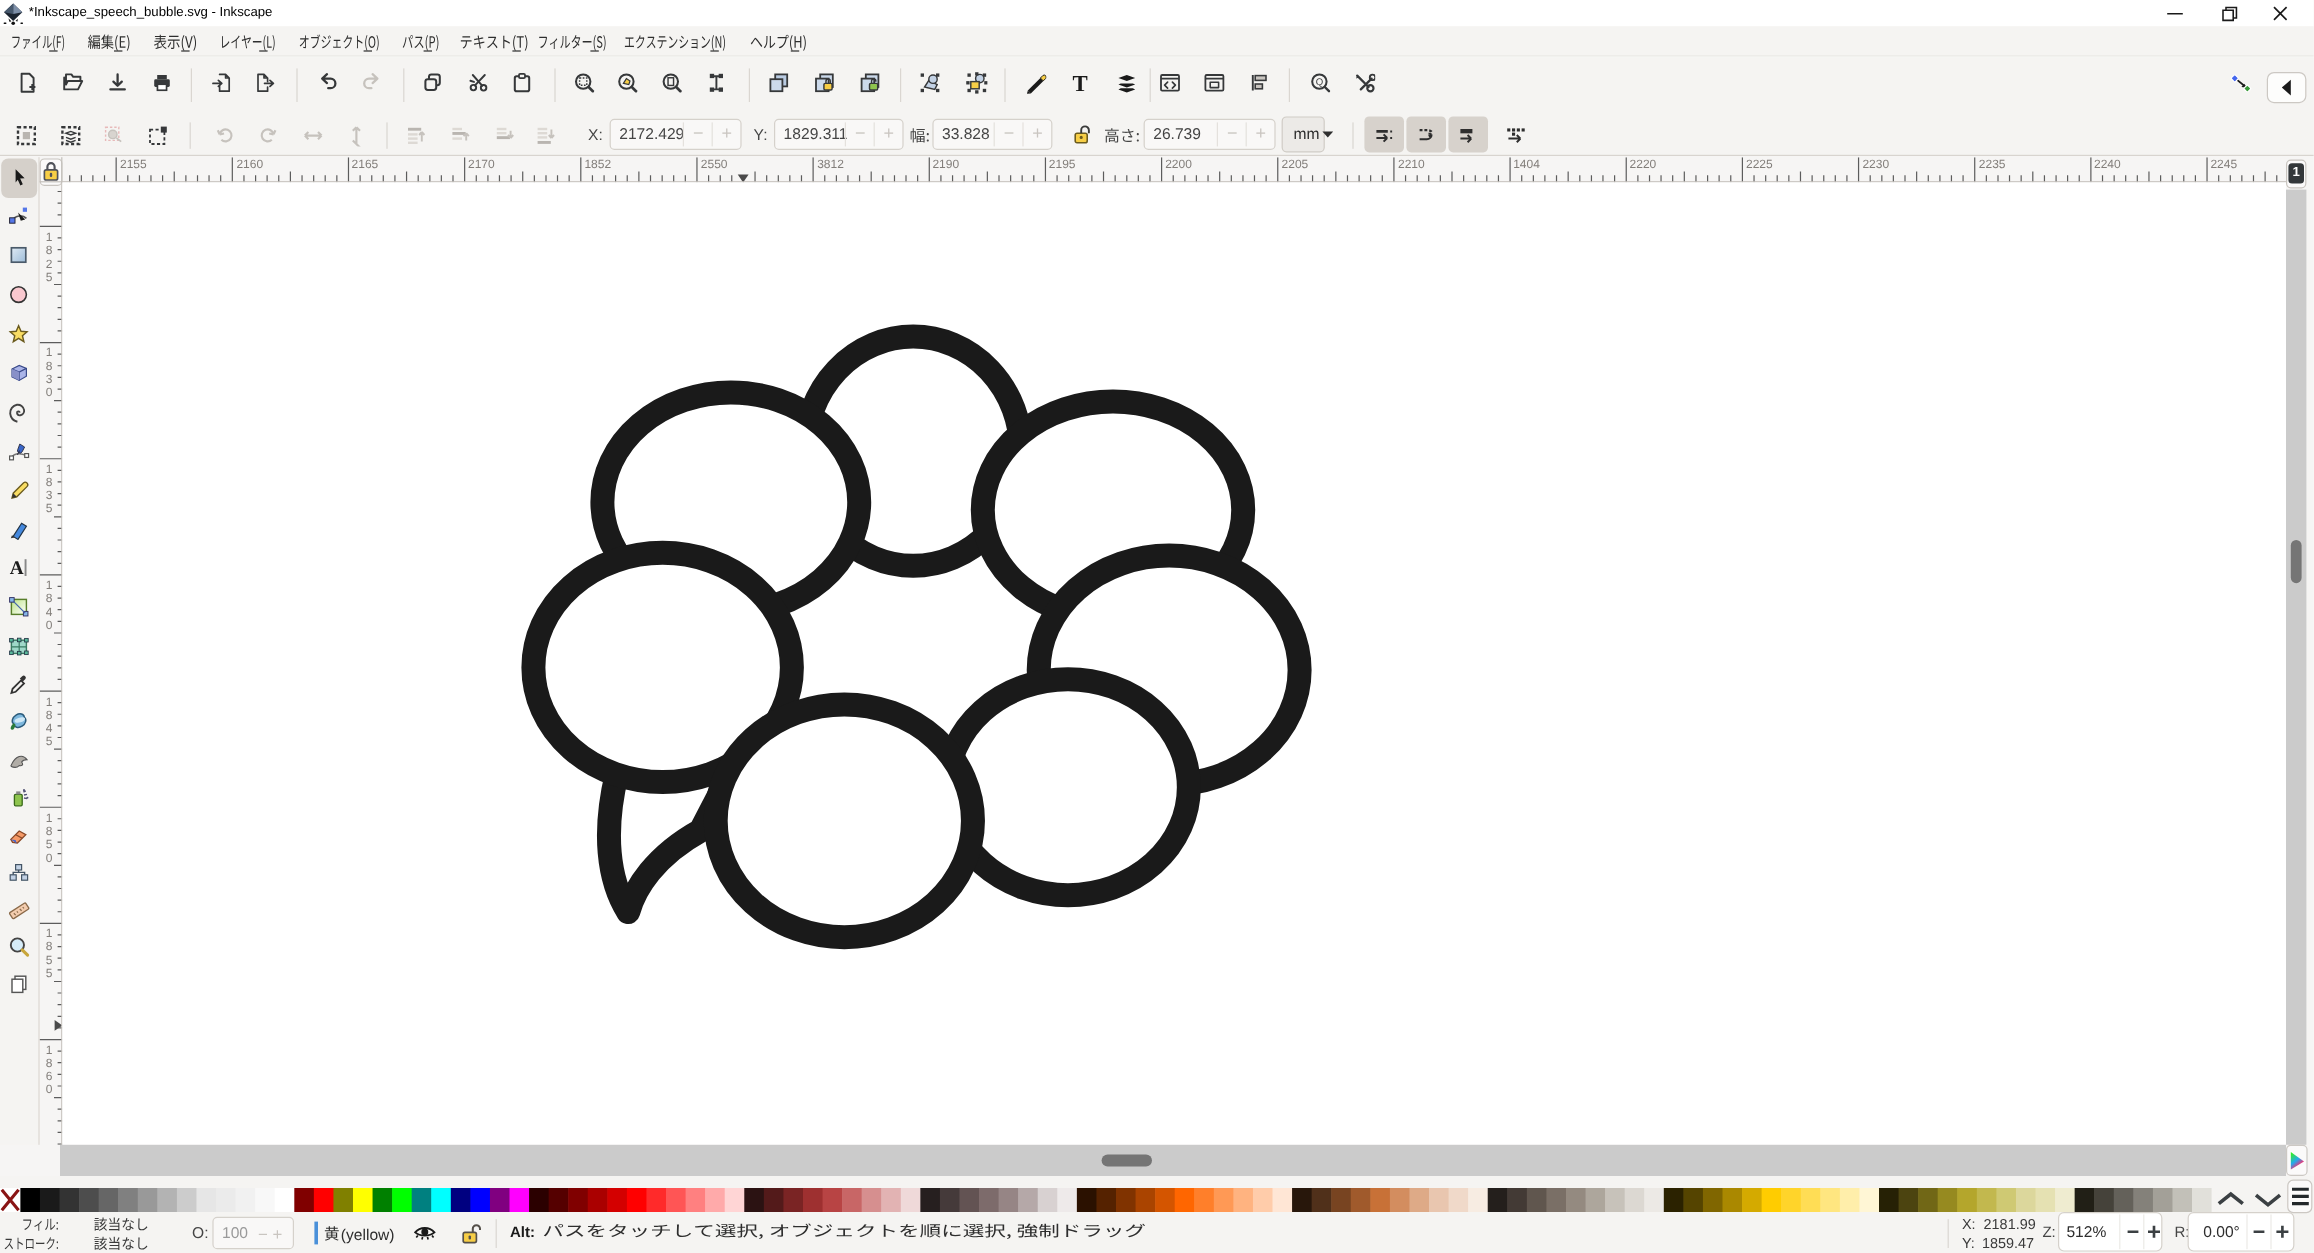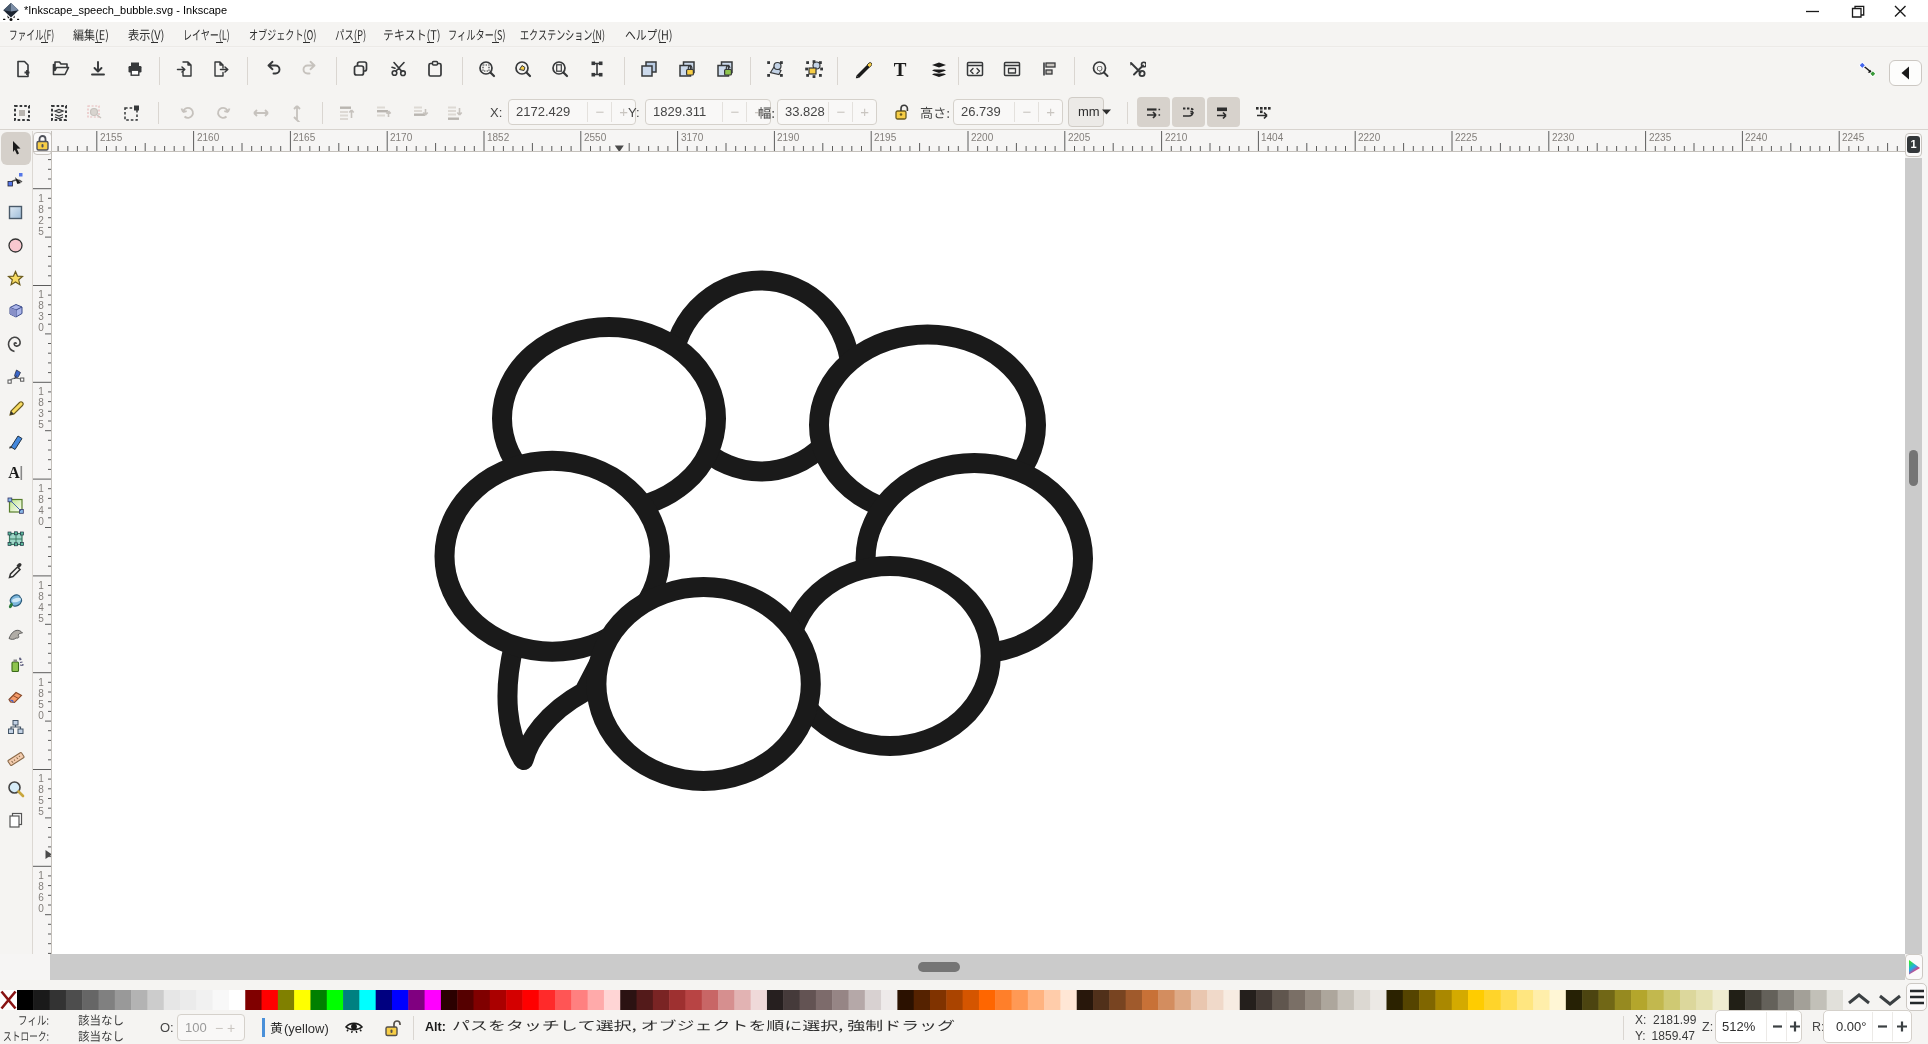--- a/index.html
+++ b/index.html
@@ -373,23 +373,23 @@
     <rect x="2" y="2.5" width="8" height="2" fill="#ddd9d4"></rect>
     <rect x="2" y="6" width="8" height="2" fill="#ddd9d4"></rect>
     <rect x="2" y="9.5" width="8" height="2" fill="#ddd9d4"></rect>
     <rect x="2" y="13.5" width="11" height="2.4" fill="#b9b5b0"></rect>
     <path d="M13.5 4 v7 M13.5 11 l-2.2 -2.5 M13.5 11 l2.2 -2.5" fill="none" stroke="#c6c2bd" stroke-width="1.6"></path>
   </svg>
 <div class="sep2" style="left:158px"></div>
 <div class="sep2" style="left:322px"></div>
 <div class="sep2" style="left:1127px"></div>
 <div class="abs" style="left:490px;top:105px;font-size:13px;color:#454545">X:</div>
-<div class="spin" style="left:508px;width:128px">2172.429<span class="pm"><span style="border-left:1px solid #e4e1dd;border-right:1px solid #e4e1dd;padding:1px 7px 2px">−</span><span style="padding:1px 7px 2px">+</span></span></div>
+<div class="spin" style="left:508px;width:110px">2172.429<span class="pm"><span style="border-left:1px solid #e4e1dd;border-right:1px solid #e4e1dd;padding:1px 7px 2px">−</span><span style="padding:1px 7px 2px">+</span></span></div>
 <div class="abs" style="left:628px;top:105px;font-size:13px;color:#454545">Y:</div>
-<div class="spin" style="left:645px;width:126px">1829.311<span class="pm"><span style="border-left:1px solid #e4e1dd;border-right:1px solid #e4e1dd;padding:1px 7px 2px">−</span><span style="padding:1px 7px 2px">+</span></span></div>
+<div class="spin" style="left:645px;width:108px">1829.311<span class="pm"><span style="border-left:1px solid #e4e1dd;border-right:1px solid #e4e1dd;padding:1px 7px 2px">−</span><span style="padding:1px 7px 2px">+</span></span></div>
 <svg style="position:absolute;left:758px;top:103.7px;overflow:visible" width="17" height="18">
     <g transform="scale(1.0232,1) translate(0,13.8) scale(0.013000,-0.013000)" fill="#454545">
       <path transform="translate(0,0)" d="M431 788V725H952V788ZM548 595H831V479H548ZM482 654V420H898V654ZM66 650V126H124V583H197V-80H262V583H340V211C340 203 338 201 331 200C323 200 305 200 280 201C290 183 299 154 301 136C335 136 358 137 376 149C393 161 397 182 397 209V650H262V839H197V650ZM505 118H648V15H505ZM869 118V15H713V118ZM505 179V282H648V179ZM869 179H713V282H869ZM437 343V-80H505V-46H869V-77H939V343Z"></path>
       <path transform="translate(1000,0)" d="M139 390C175 390 205 418 205 460C205 501 175 530 139 530C102 530 73 501 73 460C73 418 102 390 139 390ZM139 -13C175 -13 205 15 205 56C205 98 175 126 139 126C102 126 73 98 73 56C73 15 102 -13 139 -13Z"></path>
     </g>
   </svg>
 <div class="spin" style="left:777px;width:100px">33.828<span class="pm"><span style="border-left:1px solid #e4e1dd;border-right:1px solid #e4e1dd;padding:1px 7px 2px">−</span><span style="padding:1px 7px 2px">+</span></span></div>
 <svg class="icon" style="left:893px;top:103px" width="19" height="19">
 <rect x="3" y="8" width="10" height="8" rx="1.5" fill="#f7ce46" stroke="#6b5b1e" stroke-width="1.3"></rect>
 <path d="M8 8 V5.5 a3.2 3.2 0 0 1 6.4 0 V8" fill="none" stroke="#3a3a3a" stroke-width="1.6"></path>
@@ -747,21 +747,21 @@
     <path d="M1835.6 12 V21" stroke="#5c5c5c" stroke-width="1"></path>
     <path d="M1845.3 15 V21" stroke="#5c5c5c" stroke-width="1"></path>
     <path d="M562.8 14.5 h9 l-4.5 6.5 Z" fill="#4a4a4a"></path>
   </svg>
 <div class="ticklabel" style="left:100px;top:132px">2155</div>
 <div class="ticklabel" style="left:197px;top:132px">2160</div>
 <div class="ticklabel" style="left:293px;top:132px">2165</div>
 <div class="ticklabel" style="left:390px;top:132px">2170</div>
 <div class="ticklabel" style="left:487px;top:132px">1852</div>
 <div class="ticklabel" style="left:584px;top:132px">2550</div>
-<div class="ticklabel" style="left:681px;top:132px">3170</div>
+<div class="ticklabel" style="left:681px;top:132px">3812</div>
 <div class="ticklabel" style="left:777px;top:132px">2190</div>
 <div class="ticklabel" style="left:874px;top:132px">2195</div>
 <div class="ticklabel" style="left:971px;top:132px">2200</div>
 <div class="ticklabel" style="left:1068px;top:132px">2205</div>
 <div class="ticklabel" style="left:1165px;top:132px">2210</div>
 <div class="ticklabel" style="left:1261px;top:132px">1404</div>
 <div class="ticklabel" style="left:1358px;top:132px">2220</div>
 <div class="ticklabel" style="left:1455px;top:132px">2225</div>
 <div class="ticklabel" style="left:1552px;top:132px">2230</div>
 <div class="ticklabel" style="left:1649px;top:132px">2235</div>

